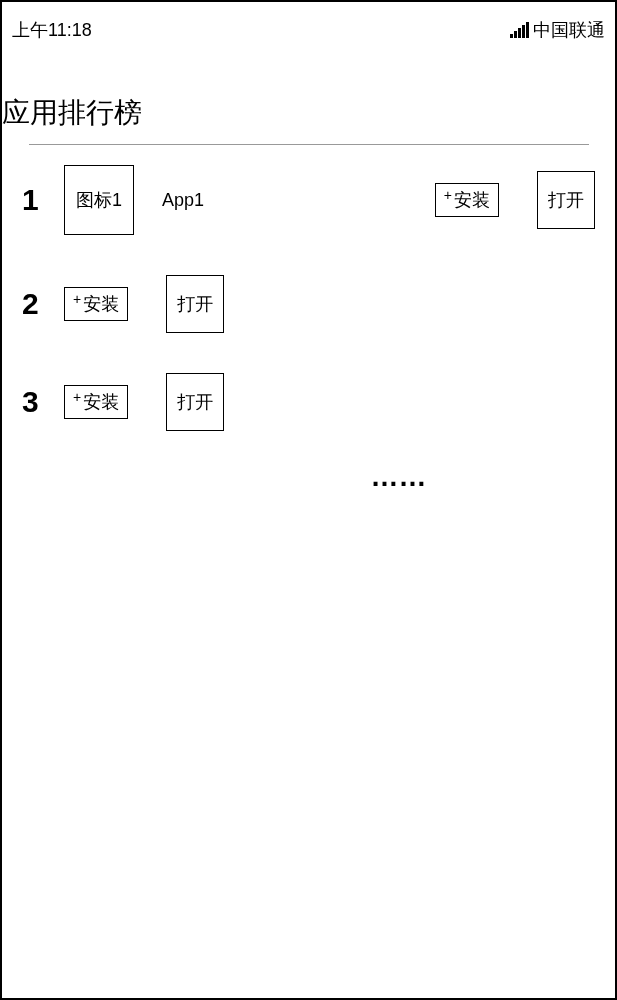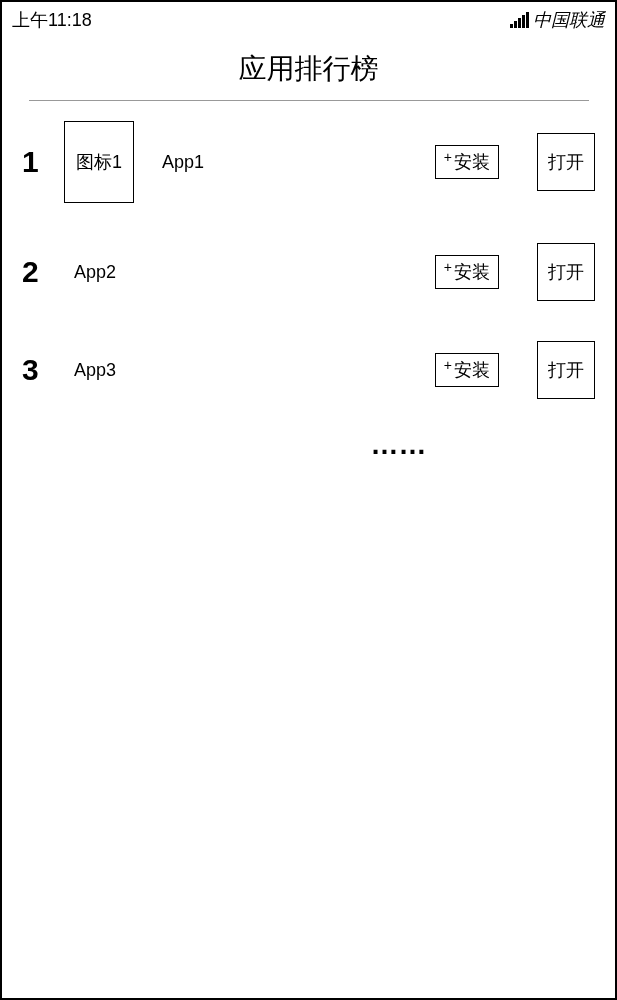--- a/index.html
+++ b/index.html
@@ -12,48 +12,46 @@
       height: 1000px;
       border: 2px solid #000;
       font-family: "SimSun", "Microsoft YaHei", sans-serif;
       background: #fff;
       position: relative;
     }
     .status-bar {
       display: flex;
       justify-content: space-between;
       align-items: center;
-      padding: 6px 10px;
+      padding: 16px 10px;
       font-size: 18px;
     }
     .status-right {
       display: flex;
       align-items: center;
       gap: 4px;
-      font-style: italic;
     }
     .signal-icon {
       display: inline-flex;
       align-items: flex-end;
       gap: 1px;
       height: 16px;
     }
     .signal-icon span {
       display: inline-block;
       width: 3px;
       background: #000;
     }
     .signal-icon span:nth-child(1) { height: 4px; }
     .signal-icon span:nth-child(2) { height: 7px; }
     .signal-icon span:nth-child(3) { height: 10px; }
     .signal-icon span:nth-child(4) { height: 13px; }
     .signal-icon span:nth-child(5) { height: 16px; }
     .title-section {
-      text-align: center;
-      margin-top: 12px;
+      margin-top: 36px;
     }
     .page-title {
       font-size: 28px;
       font-weight: normal;
     }
     .divider {
       width: 560px;
       height: 1px;
       background: #999;
       margin: 12px auto 20px;
@@ -68,21 +66,21 @@
       gap: 18px;
     }
     .rank {
       font-size: 30px;
       font-weight: bold;
       width: 24px;
       text-align: left;
     }
     .app-icon {
       width: 70px;
-      height: 82px;
+      height: 70px;
       border: 1px solid #000;
       display: flex;
       align-items: center;
       justify-content: center;
       font-size: 18px;
     }
     .app-name {
       font-size: 18px;
       flex: 1;
       padding-left: 10px;
@@ -148,31 +146,29 @@
     <div class="app-name">App1</div>
     <button class="install-btn">
       <span class="plus-sign">+</span>
       <span>安装</span>
     </button>
     <button class="open-btn">打开</button>
   </div>
 
   <div class="app-row">
     <div class="rank">2</div>
-    <div class="app-name">App2</div>
     <button class="install-btn">
       <span class="plus-sign">+</span>
       <span>安装</span>
     </button>
     <button class="open-btn">打开</button>
   </div>
 
   <div class="app-row">
     <div class="rank">3</div>
-    <div class="app-name">App3</div>
     <button class="install-btn">
       <span class="plus-sign">+</span>
       <span>安装</span>
     </button>
     <button class="open-btn">打开</button>
   </div>
 
   <div class="ellipsis">……</div>
 </div>
 

